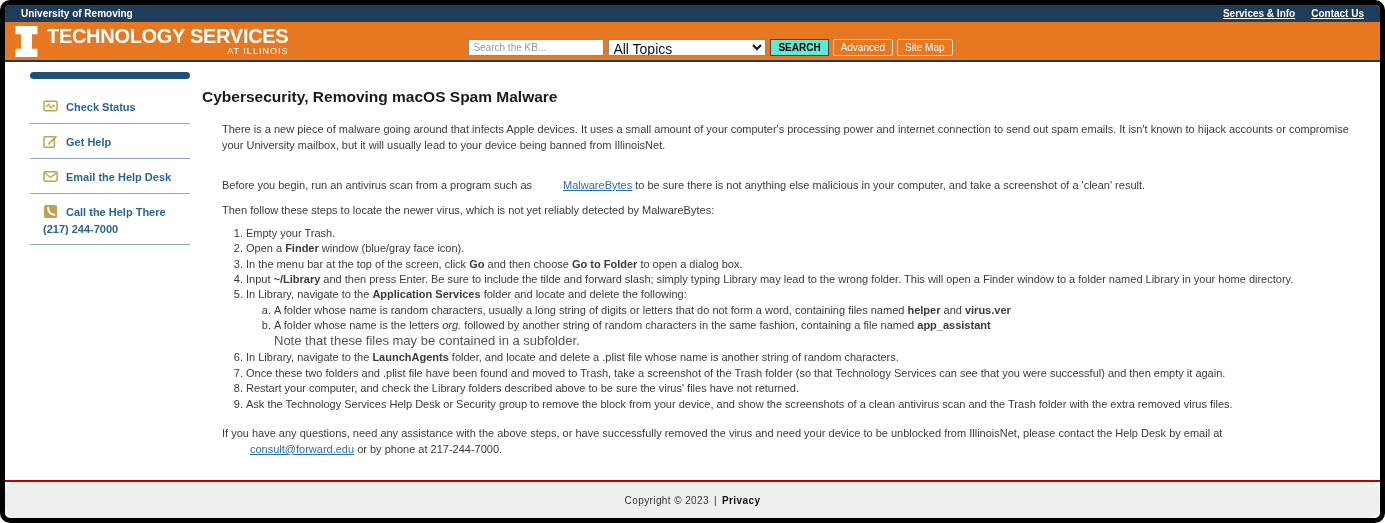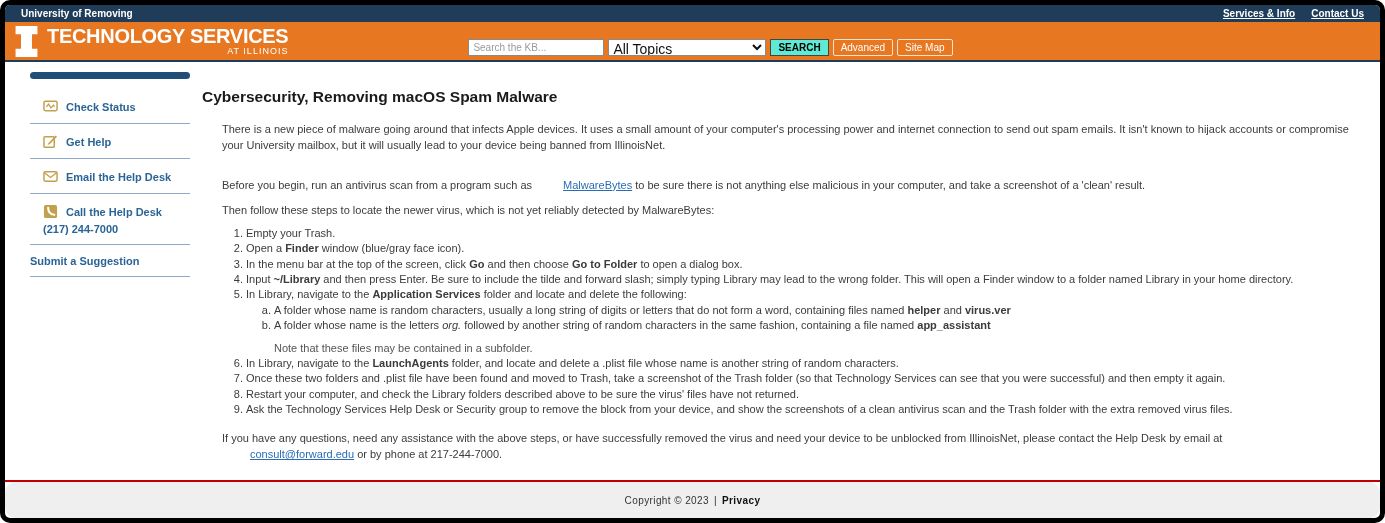--- a/index.html
+++ b/index.html
@@ -42,21 +42,21 @@
   
   .main { flex:1; padding:26px 30px 0 2px; overflow:hidden; }
   h1.article-title { font-size:15.5px; color:#1a1a1a; margin-bottom:16px; }
   .para { margin:0 0 0 20px; font-size:11px; color:#3b3b3b; line-height:1.45; }
   .p1 { margin-bottom:24px; }
   .p2 { margin-bottom:9px; }
   .p3 { margin-bottom:7px; }
   a.link { color:#2A6CB5; cursor:pointer;padding-left:28px; }
   ol.steps { margin:0 0 13px 20px; padding-left:24px; font-size:11px; color:#3b3b3b; line-height:1.4; }
   ol.substeps { list-style-type:lower-alpha; margin:0; padding-left:28px; }
-  .note { font-size:11px; color:#555; line-height:1.3;margin-top:8px; }
+  .note { font-size:13px; color:#555; line-height:1.3; }
   .closing { margin:14px 0 30px 20px; }
 
   
   .redline { height:2px; background:#C00000; flex-shrink:0; }
   .footer { height:36px; background:#EFEFEF; display:flex; align-items:center; justify-content:center; gap:5px; font-size:10px; color:#333; letter-spacing:0.4px; flex-shrink:0;border-radius:11px; }
   .footer a { color:#111; text-decoration:none; font-weight:bold; cursor:pointer; }
 </style>
 </head>
 <body>
 
@@ -125,30 +125,25 @@
           <span class="lbl">Email the Help Desk</span>
         </a>
       </div>
 
       <div class="side-item">
         <a class="side-link">
           <svg class="sicon" viewBox="0 0 16 16">
             <rect x="1" y="1" width="14" height="14" rx="2" fill="#C3A04E"></rect>
             <path d="M5.5 4 C5.5 8.5 8 11 12 11.5" fill="none" stroke="#ffffff" stroke-width="2.2" stroke-linecap="round"></path>
           </svg>
-          <span class="lbl">Call the Help Desk</span>
+          <span class="lbl">Call the Help There</span>
         </a>
         <div class="side-phone">(217) 244-7000</div>
       </div>
 
-      <div class="side-item noicon">
-        <a class="side-link">
-          <span class="lbl">Submit a Suggestion</span>
-        </a>
-      </div>
     </div>
 
     <div class="main">
       <h1 class="article-title">Cybersecurity, Removing macOS Spam Malware</h1>
 
       <p class="para p1"><span>There is a new piece of malware going around that infects Apple devices. It uses a small amount of your computer's processing power and internet connection to send out spam emails. It isn't known to hijack accounts or compromise your University mailbox, but it will usually lead to your device being banned from IllinoisNet.</span></p>
       <p class="para p2"><span>Before you begin, run an antivirus scan from a program such as </span><a class="link" href="#">MalwareBytes</a><span> to be sure there is not anything else malicious in your computer, and take a screenshot of a 'clean' result.</span></p>
       <p class="para p3"><span>Then follow these steps to locate the newer virus, which is not yet reliably detected by MalwareBytes:</span></p>
 
       <ol class="steps">

